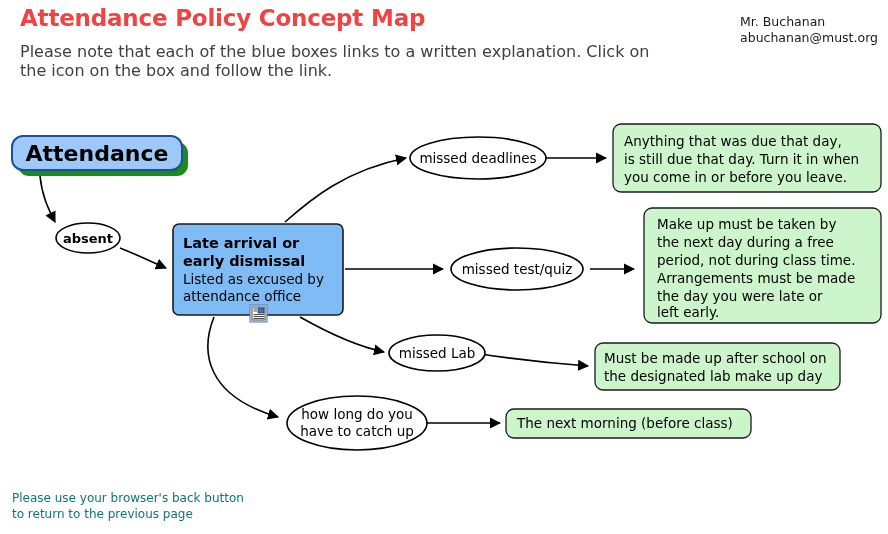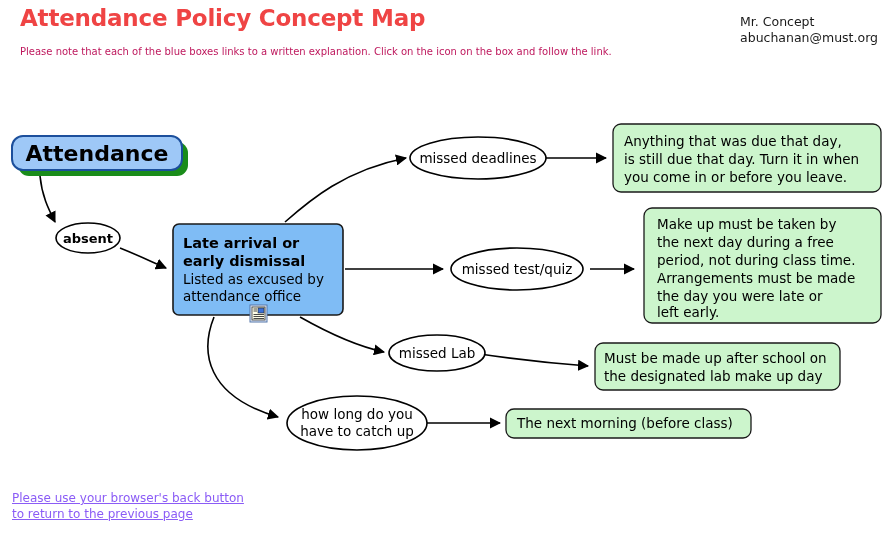--- a/index.html
+++ b/index.html
@@ -21,41 +21,40 @@
     font-size: 23px;
     font-weight: bold;
     color: #ef4444;
     letter-spacing: -0.2px;
   }
   #subtitle {
     position: absolute;
     left: 20px;
     top: 42px;
     width: 630px;
-    font-size: 10px;
+    font-size: 16px;
     line-height: 19px;
-    color: #be185d;
+    color: #404040;
   }
   #contact {
     position: absolute;
     right: 10px;
     top: 14px;
     text-align: left;
     font-size: 12.5px;
     line-height: 16px;
     color: #1a1a1a;
   }
   #footer-note {
     position: absolute;
     left: 12px;
     top: 490px;
     font-size: 12px;
     line-height: 16px;
-    color: #8b5cf6;
-    text-decoration: underline;
+    color: #0f766e;
   }
   #map-svg {
     position: absolute;
     left: 0;
     top: 0;
   }
   .node-text {
     font-family: "DejaVu Sans", "Liberation Sans", sans-serif;
   }
   .ellipse-label {
@@ -90,21 +89,21 @@
 <body>
 
 <div id="page-title">Attendance Policy Concept Map</div>
 
 <div id="subtitle">
   <span>Please note that each of the blue boxes links to a written explanation. Click on the icon</span>
   <span>on the box and follow the link.</span>
 </div>
 
 <div id="contact">
-  <div>Mr. Concept</div>
+  <div>Mr. Buchanan</div>
   <div>abuchanan@must.org</div>
 </div>
 
 <svg id="map-svg" width="888" height="534" viewBox="0 0 888 534">
   <defs>
     <marker id="arrow" viewBox="0 0 10 10" refX="9" refY="5" markerWidth="7" markerHeight="7" orient="auto-start-reverse">
       <path d="M 0 0 L 10 5 L 0 10 z" fill="#000000"></path>
     </marker>
   </defs>
 

